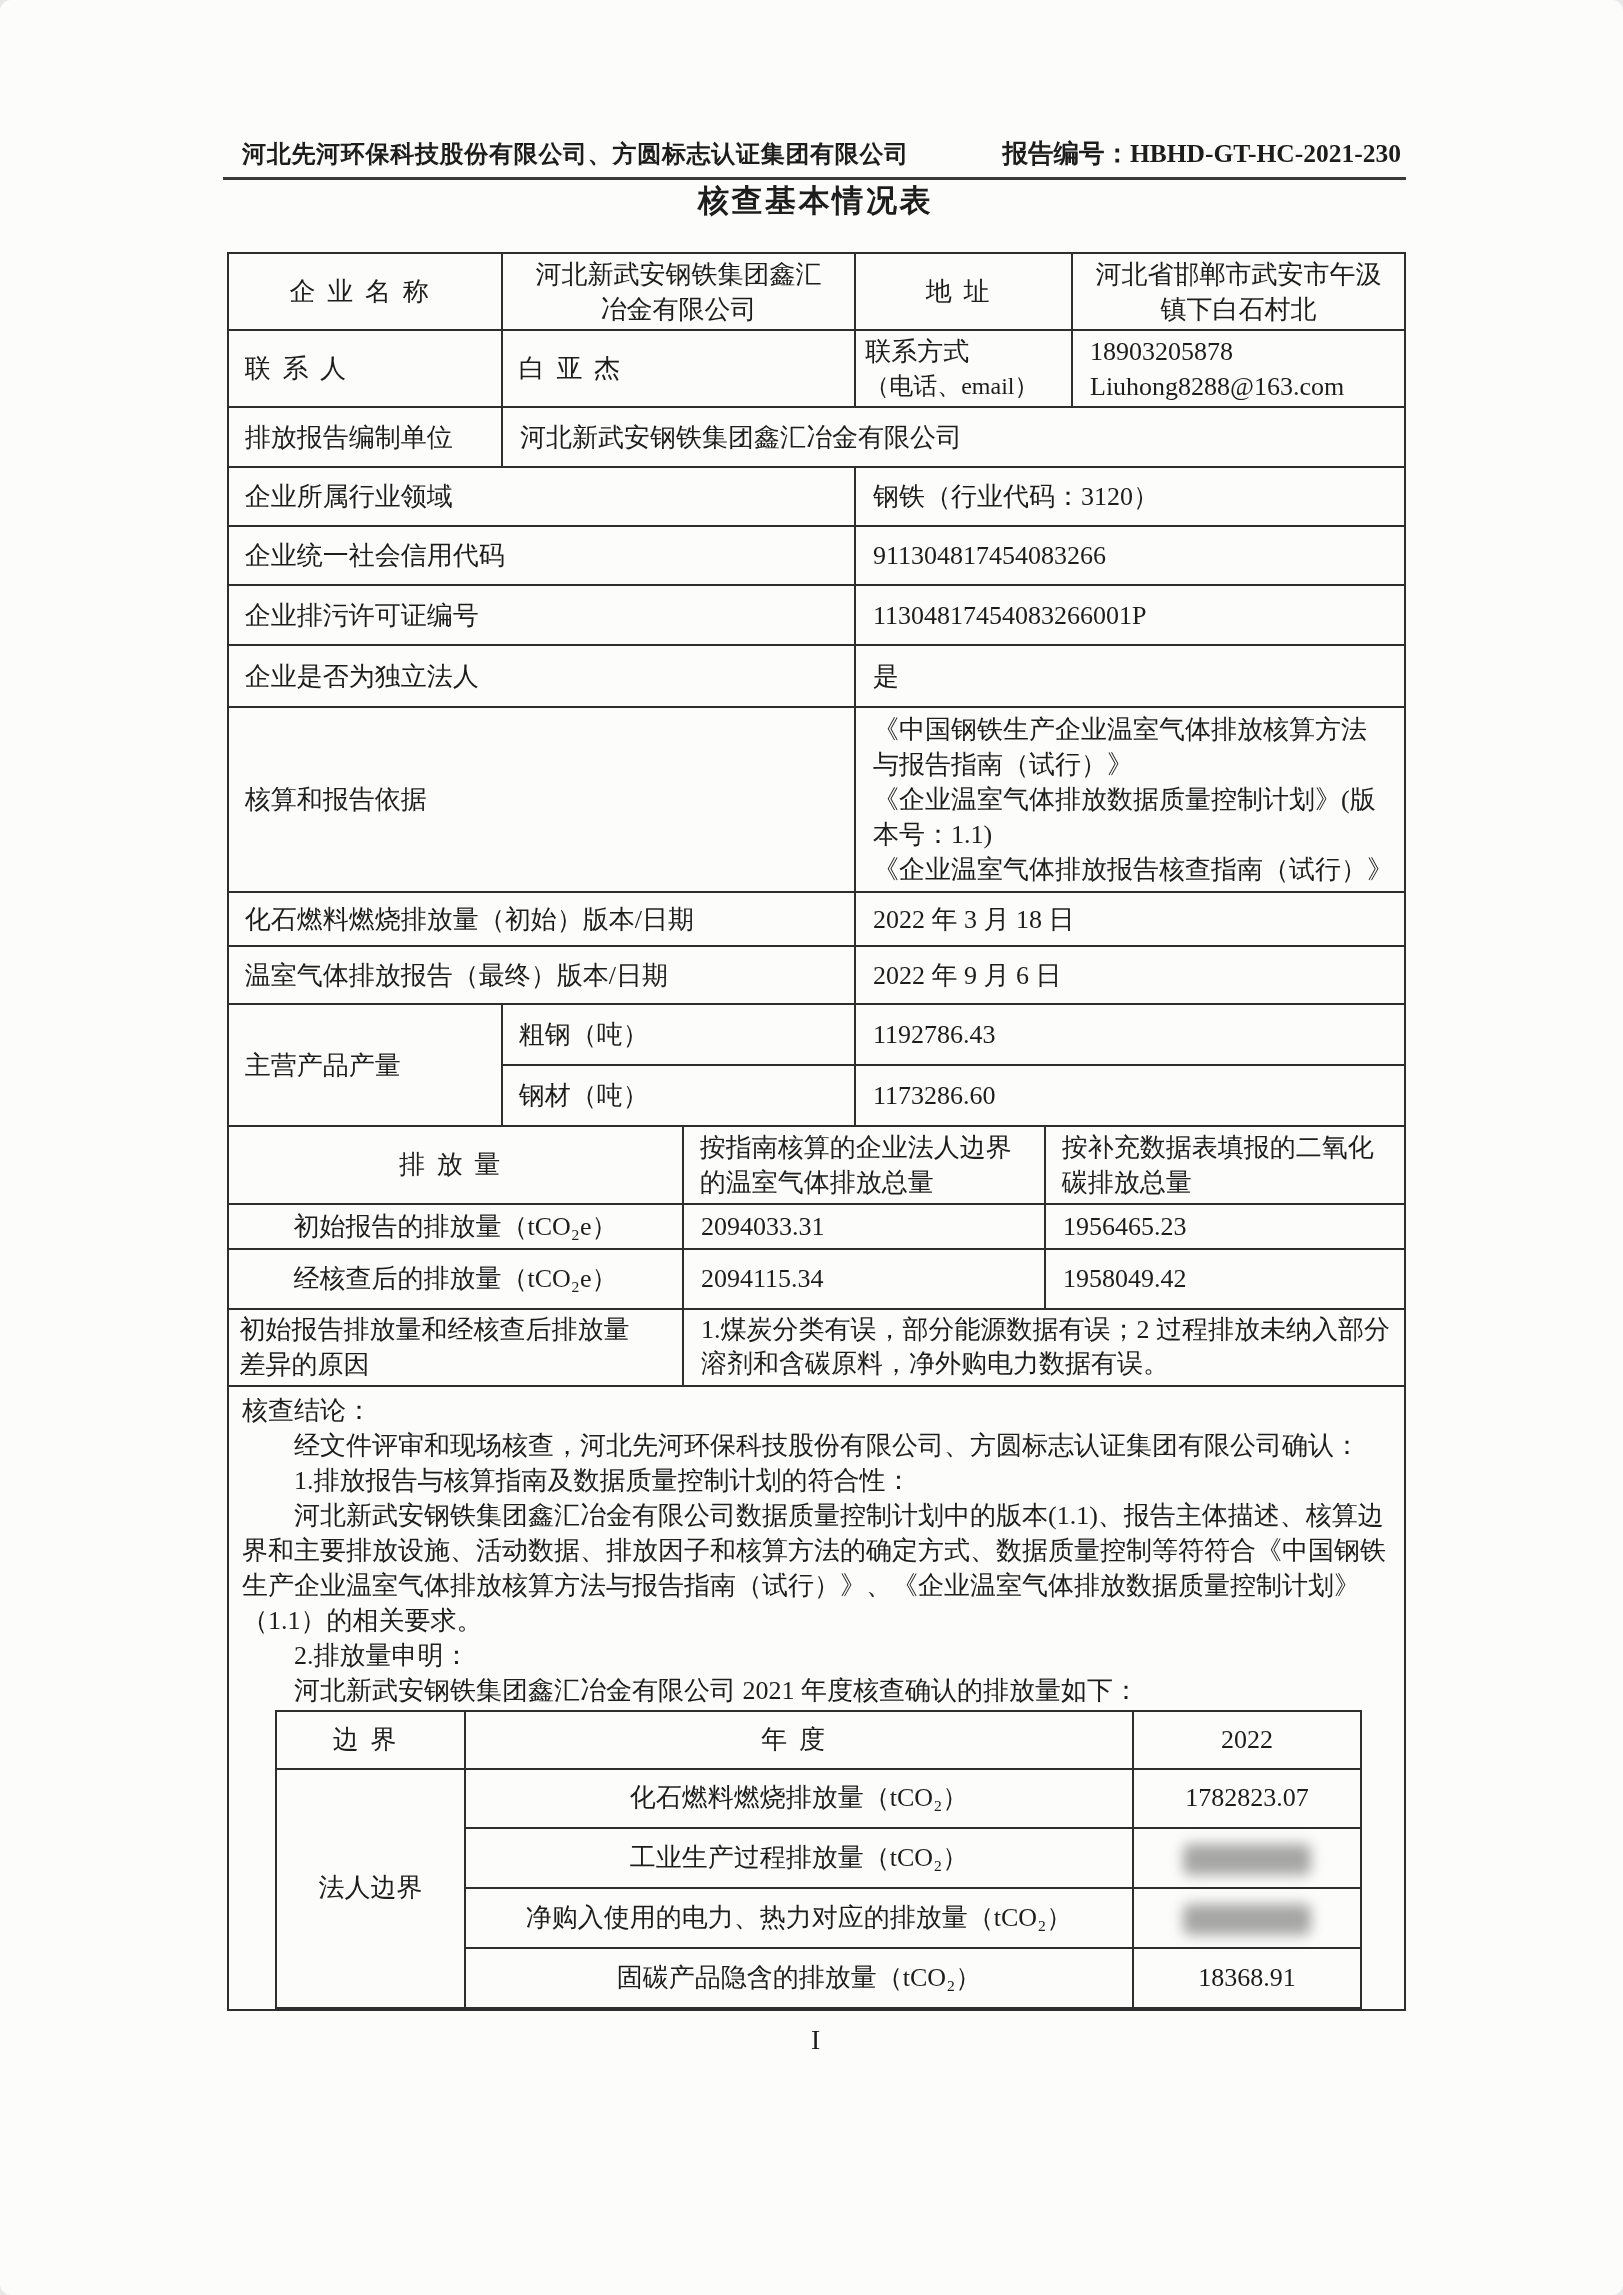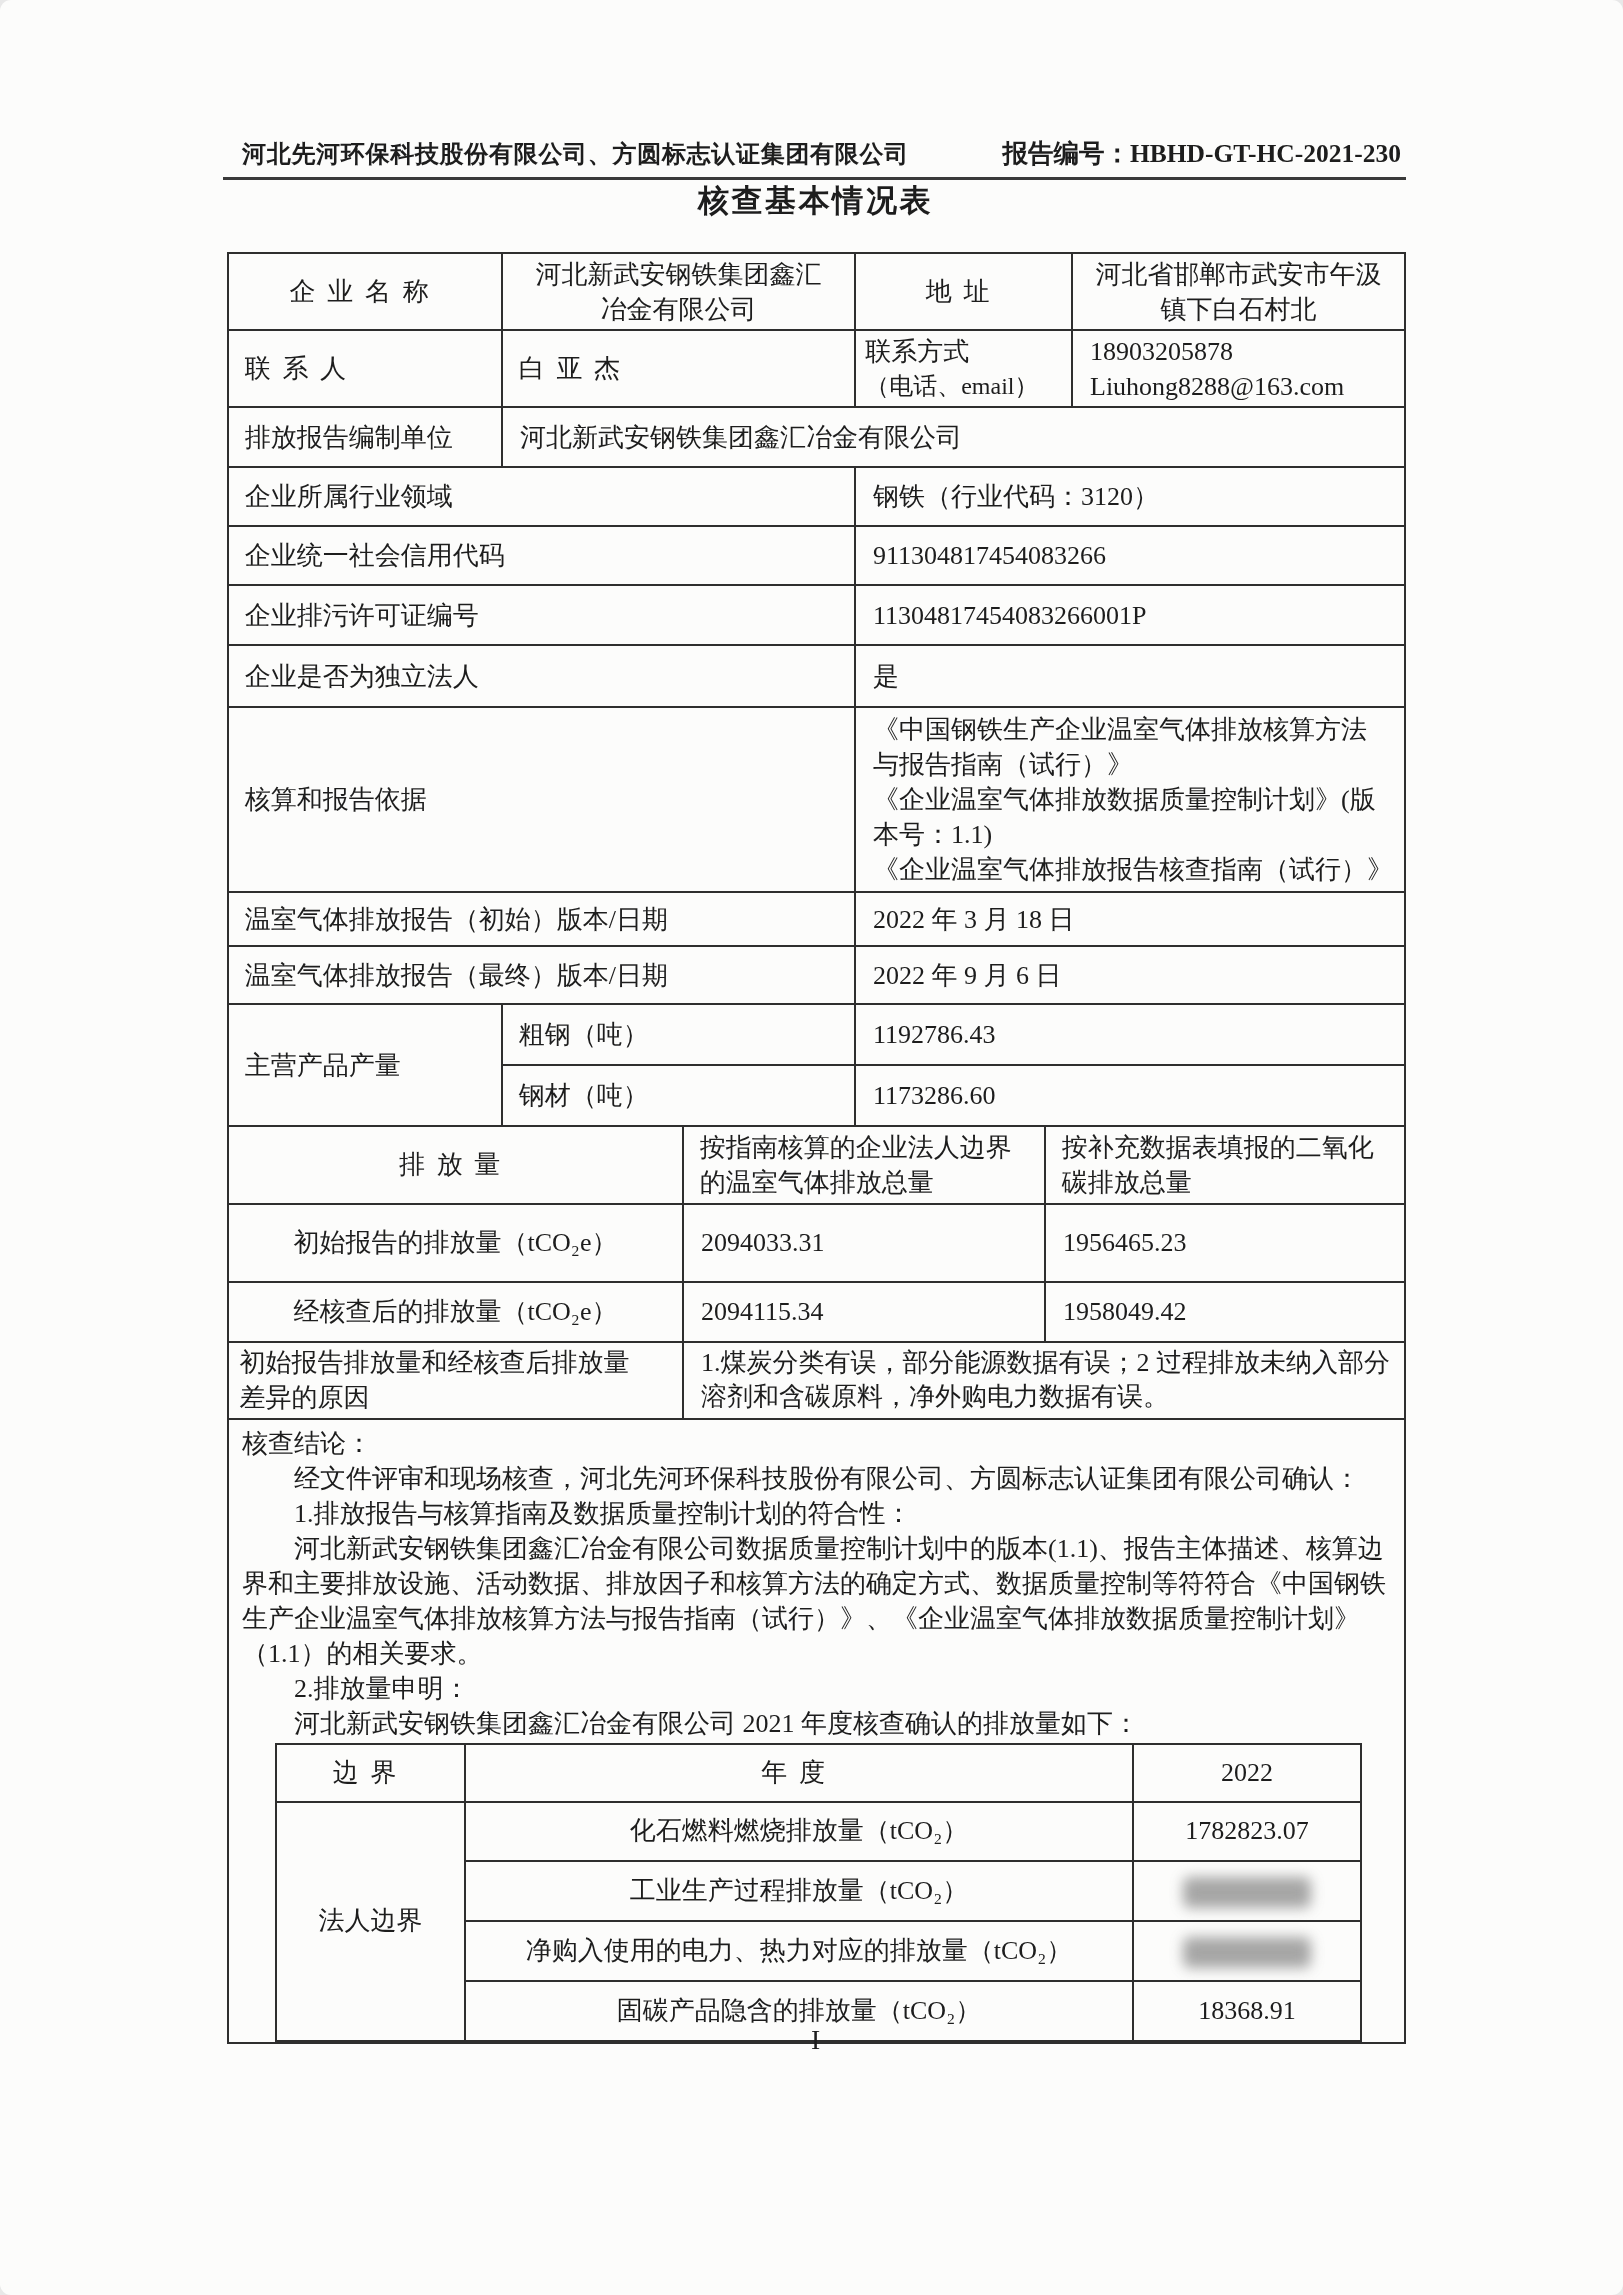--- a/index.html
+++ b/index.html
@@ -116,21 +116,21 @@
         <td colspan="3" class="val">
           <div>《中国钢铁生产企业温室气体排放核算方法</div>
           <div>与报告指南（试行）》</div>
           <div>《企业温室气体排放数据质量控制计划》(版</div>
           <div>本号：1.1)</div>
           <div>《企业温室气体排放报告核查指南（试行）》</div>
         </td>
       </tr>
 
       <tr style="height:54px">
-        <td colspan="3">温室气体排放报告（初始）版本/日期</td>
+        <td colspan="3">化石燃料燃烧排放量（初始）版本/日期</td>
         <td colspan="3" class="val">2022 年 3 月 18 日</td>
       </tr>
 
       <tr style="height:58px">
         <td colspan="3">温室气体排放报告（最终）版本/日期</td>
         <td colspan="3" class="val">2022 年 9 月 6 日</td>
       </tr>
 
       <tr style="height:61px">
         <td rowspan="2">主营产品产量</td>
@@ -147,21 +147,21 @@
         <td colspan="2">
           <div>按指南核算的企业法人边界</div>
           <div>的温室气体排放总量</div>
         </td>
         <td colspan="2">
           <div>按补充数据表填报的二氧化</div>
           <div>碳排放总量</div>
         </td>
       </tr>
 
-      <tr style="height:78px">
+      <tr style="height:45px">
         <td colspan="2" class="cen">初始报告的排放量（tCO₂e）</td>
         <td colspan="2" class="val">2094033.31</td>
         <td colspan="2" class="val">1956465.23</td>
       </tr>
 
       <tr style="height:60px">
         <td colspan="2" class="cen">经核查后的排放量（tCO₂e）</td>
         <td colspan="2" class="val">2094115.34</td>
         <td colspan="2" class="val">1958049.42</td>
       </tr>

